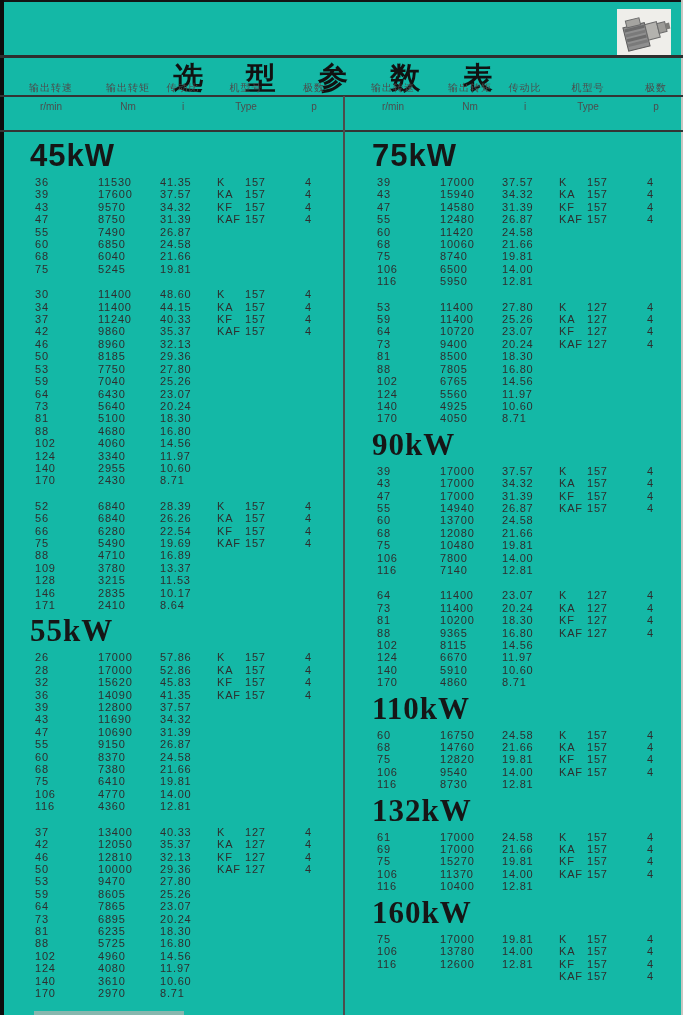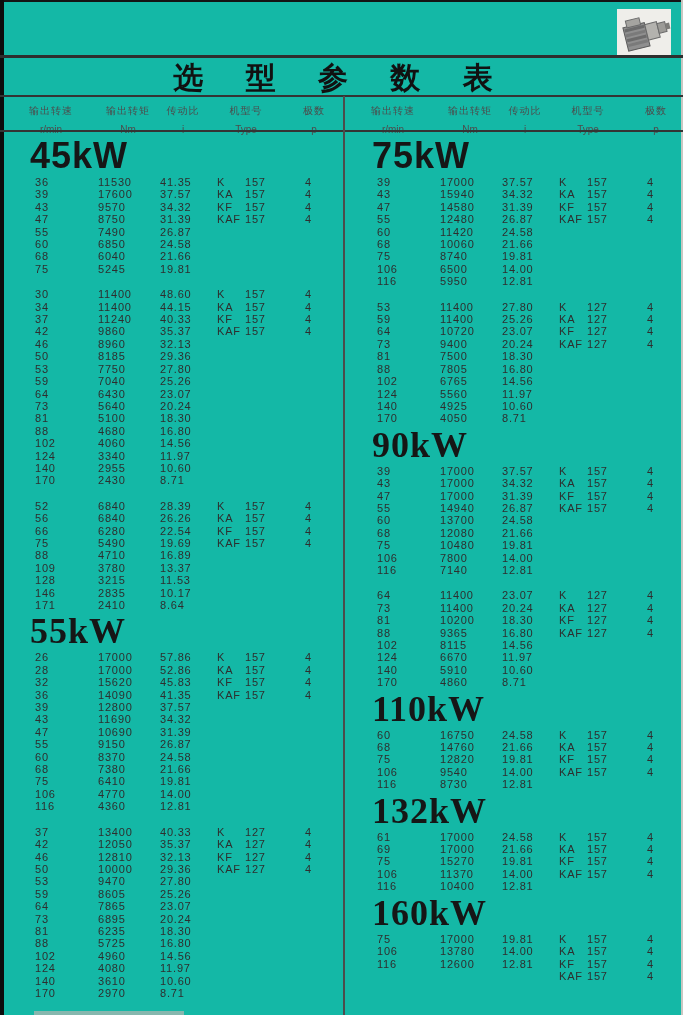--- a/index.html
+++ b/index.html
@@ -28,34 +28,34 @@
   .photo{position:absolute;top:9px;right:12px;width:54px;height:46px;}
 
   
   .title{
     position:absolute;top:58px;left:0;width:683px;
     text-align:center;font-size:30px;font-weight:bold;
     letter-spacing:17px;color:#111;white-space:nowrap;
   }
 
   
-  .thead{position:absolute;top:105px;height:31px;display:grid;grid-template-columns:94px 60px 50px 76px 60px;}
+  .thead{position:absolute;top:82px;height:31px;display:grid;grid-template-columns:94px 60px 50px 76px 60px;}
   .thead.left{left:4px;width:340px;}
   .thead.right{left:346px;width:337px;}
   .th{display:flex;flex-direction:column;align-items:center;justify-content:space-between;height:30px;}
   .th .zh{font-size:10px;color:#4c4c4c;letter-spacing:1px;line-height:11px;}
   .th .unit{font-size:10px;color:#4c4c4c;line-height:11px;text-align:center;}
 
   
   .col{position:absolute;top:140px;}
   .col-left{left:4px;width:340px;}
   .col-right{left:346px;width:337px;}
 
   .section-heading{
-    font-size:36px;font-weight:bold;color:#161616;
+    font-size:31px;font-weight:bold;color:#161616;
     margin:2px 0 6px 26px;line-height:28px;letter-spacing:1px;
   }
   .col .section + .section .section-heading{font-family:Liberation Serif, serif;}
   .block{margin-bottom:13px;}
   .block:last-child{margin-bottom:6px;}
   .row{
     display:grid;
     grid-template-columns:63px 62px 57px 28px 60px 42px;
     padding-left:31px;
     font-size:11px;line-height:12.4px;
@@ -746,21 +746,21 @@
           <div class="row">
             <span class="cell c0">73</span>
             <span class="cell c1">9400</span>
             <span class="cell c2">20.24</span>
             <span class="cell c3">KAF</span>
             <span class="cell c4">127</span>
             <span class="cell c5">4</span>
           </div>
           <div class="row">
             <span class="cell c0">81</span>
-            <span class="cell c1">7500</span>
+            <span class="cell c1">8500</span>
             <span class="cell c2">18.30</span>
             <span class="cell c3"></span>
             <span class="cell c4"></span>
             <span class="cell c5"></span>
           </div>
           <div class="row">
             <span class="cell c0">88</span>
             <span class="cell c1">7805</span>
             <span class="cell c2">16.80</span>
             <span class="cell c3"></span>

